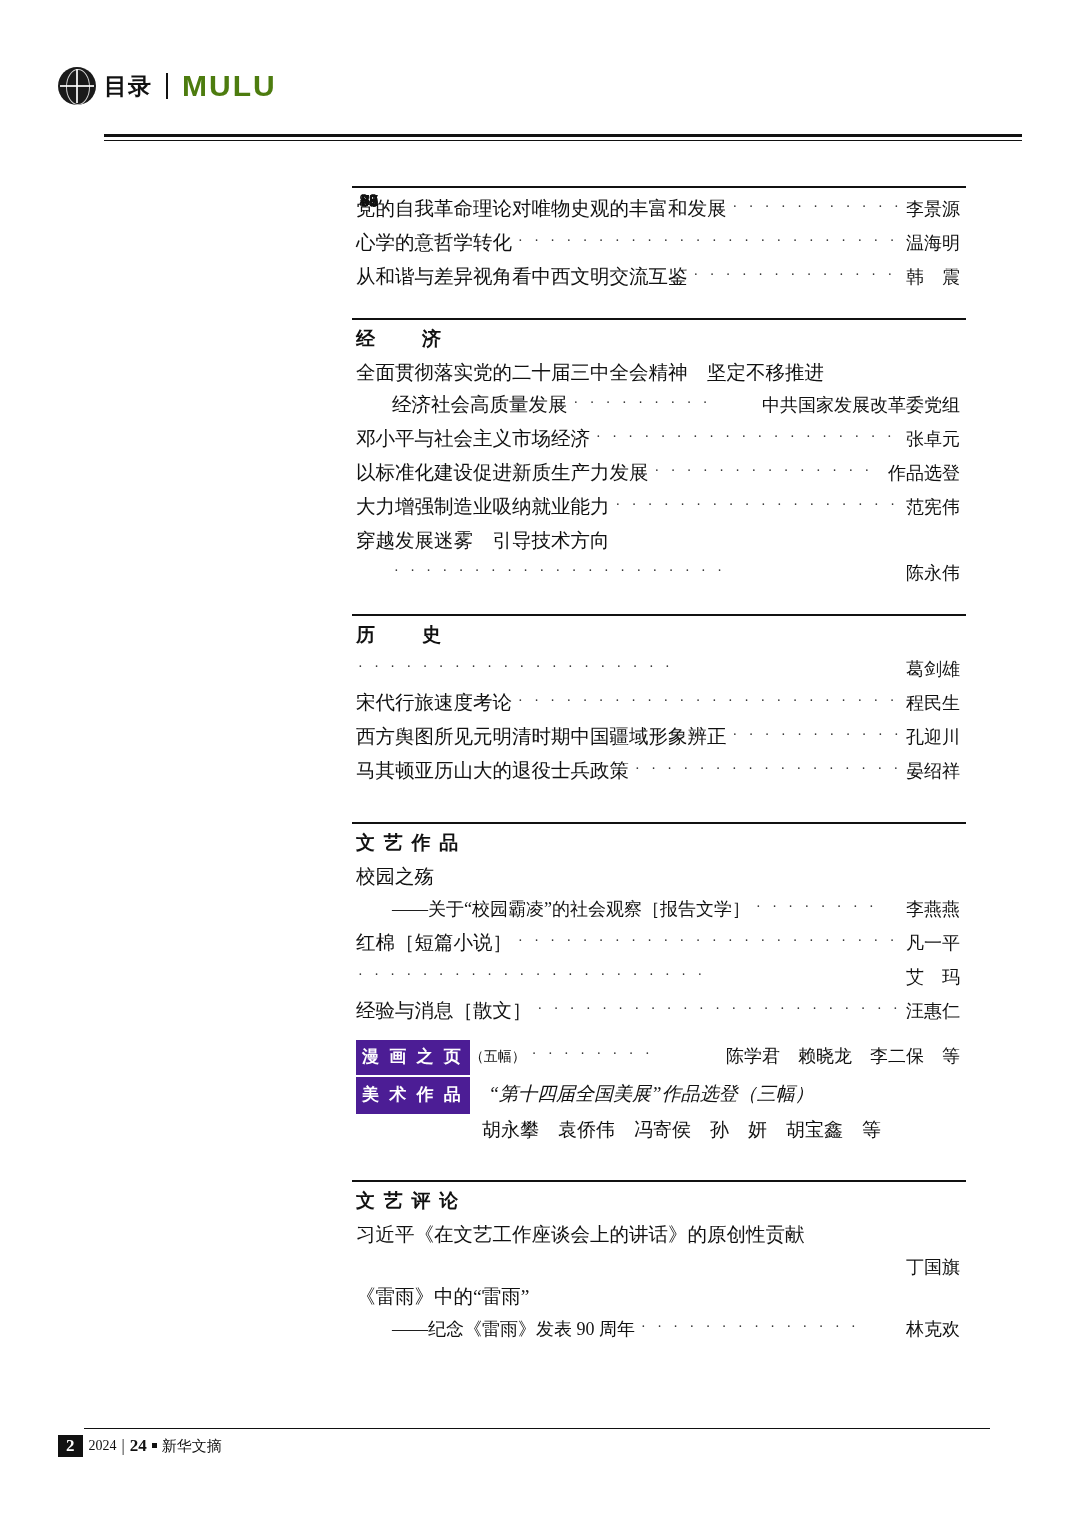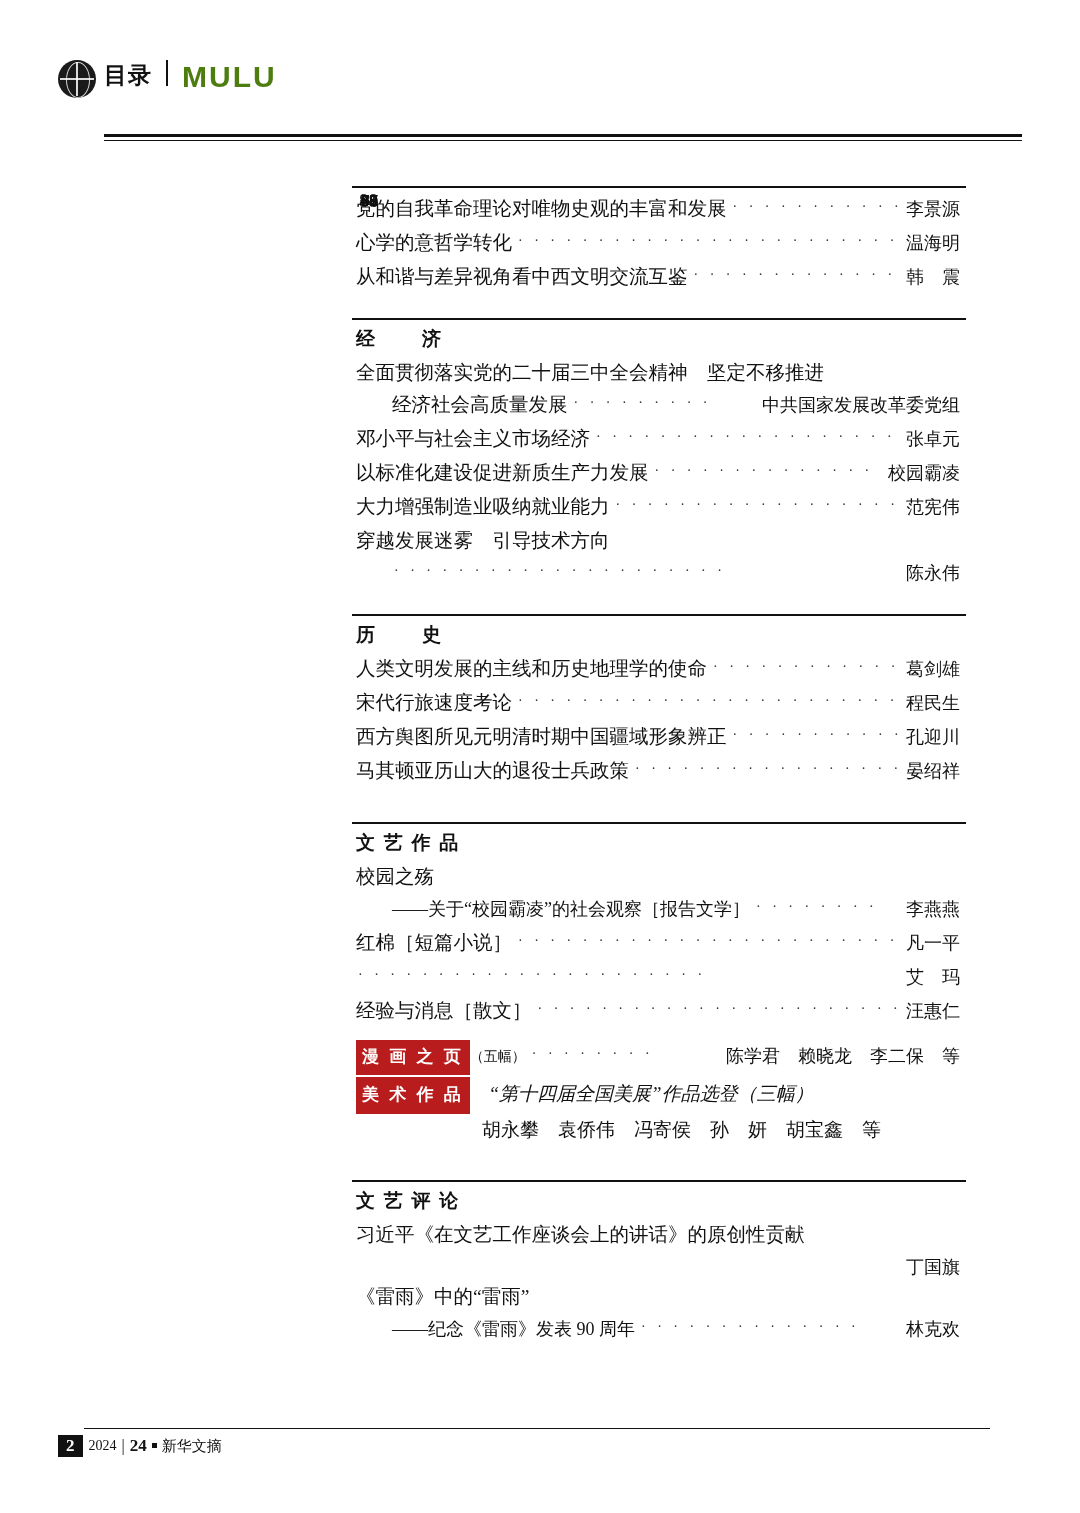--- a/index.html
+++ b/index.html
@@ -23,21 +23,21 @@
   
   .header {
     position: absolute;
     left: 58px;
     top: 60px;
     width: 964px;
     height: 70px;
   }
   .header-inner {
     display: flex;
-    align-items: flex-start;
+    align-items: center;
     gap: 8px;
     height: 52px;
   }
   .globe-icon {
     width: 38px;
     height: 38px;
     border-radius: 50%;
     background: #1a1a1a;
     position: relative;
     flex: 0 0 auto;
@@ -182,21 +182,21 @@
   .indent { padding-left: 36px; }
   .sub { font-size: 18px; }
   .small-tag {
     font-size: 14px;
     vertical-align: 1px;
   }
 
   
   .inv {
     display: inline-block;
-    background: #b91c1c;
+    background: #4c1d95;
     color: #fff;
     font-size: 17px;
     letter-spacing: 3px;
     padding: 2px 6px 3px 6px;
     font-weight: bold;
     font-family: "Liberation Serif", serif;
   }
 
   .art-line {
     font-size: 19px;
@@ -318,21 +318,21 @@
       </div>
       <div class="entry">
         <span class="title">邓小平与社会主义市场经济</span>
         <span class="dots">· · · · · · · · · · · · · · · · · · · · · · · · · · ·</span>
         <span class="author">张卓元</span>
         <span class="page">48</span>
       </div>
       <div class="entry">
         <span class="title">以标准化建设促进新质生产力发展</span>
         <span class="dots">· · · · · · · · · · · · · · · · · · · · · · · ·</span>
-        <span class="author">校园霸凌</span>
+        <span class="author">作品选登</span>
         <span class="page">52</span>
       </div>
       <div class="entry">
         <span class="title">大力增强制造业吸纳就业能力</span>
         <span class="dots">· · · · · · · · · · · · · · · · · · · · · · · · · · · ·</span>
         <span class="author">范宪伟</span>
         <span class="page">53</span>
       </div>
       <div class="entry plain">
         <span class="title">穿越发展迷雾　引导技术方向</span>
@@ -343,21 +343,20 @@
         <span class="page">55</span>
       </div>
     </div>
 
     <div class="gap-md"></div>
 
     <div class="section">
       <div class="sec-rule"></div>
       <div class="sec-title wide">历　史</div>
       <div class="entry">
-        <span class="title">人类文明发展的主线和历史地理学的使命</span>
         <span class="dots">· · · · · · · · · · · · · · · · · · · ·</span>
         <span class="author">葛剑雄</span>
         <span class="page">59</span>
       </div>
       <div class="entry">
         <span class="title">宋代行旅速度考论</span>
         <span class="dots">· · · · · · · · · · · · · · · · · · · · · · · · · · · · · · · ·</span>
         <span class="author">程民生</span>
         <span class="page">62</span>
       </div>

